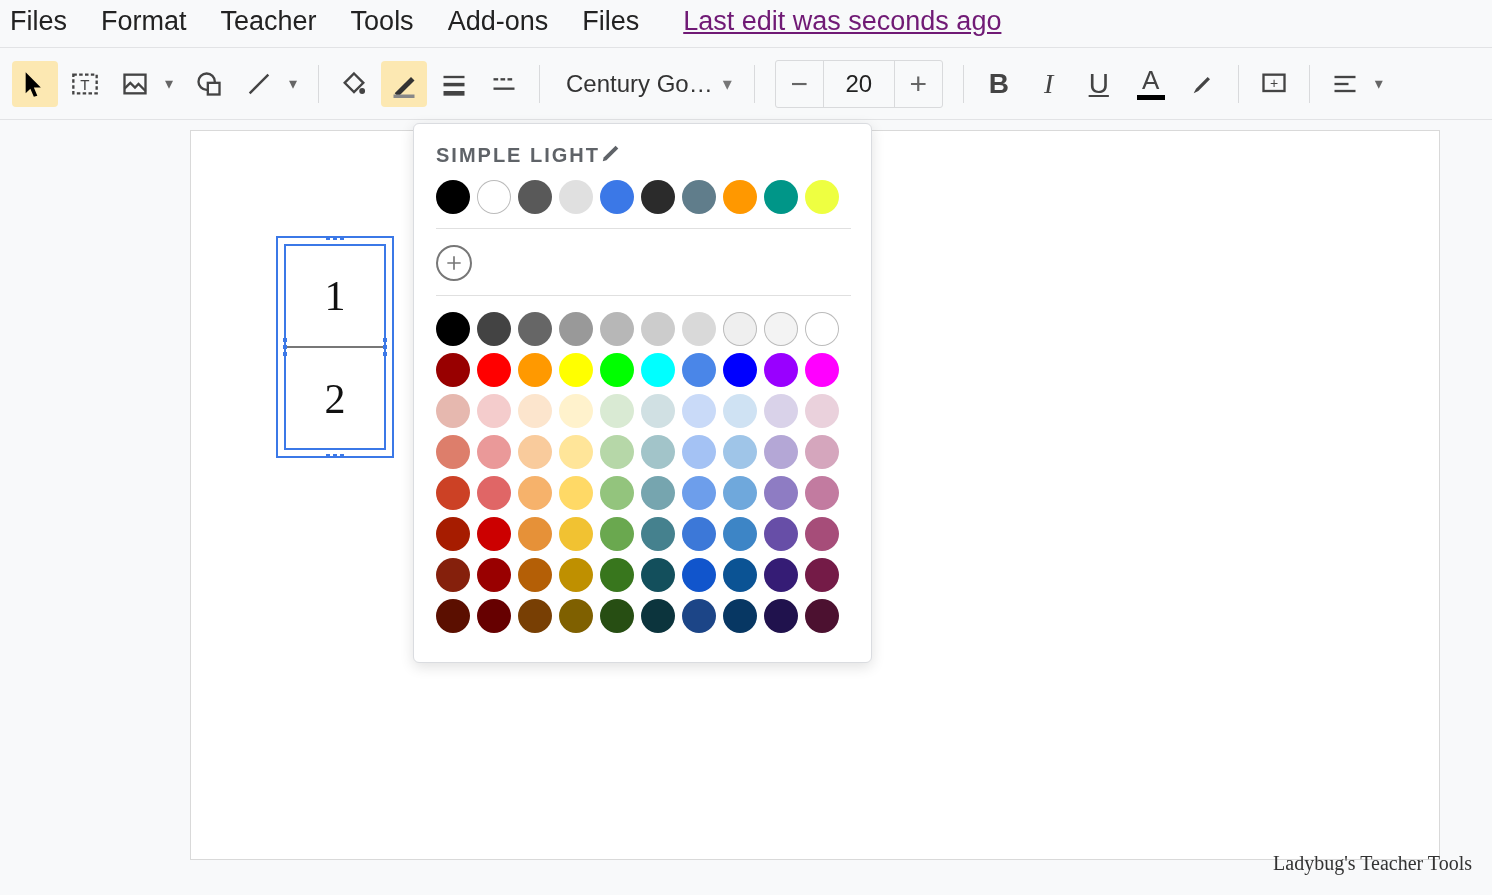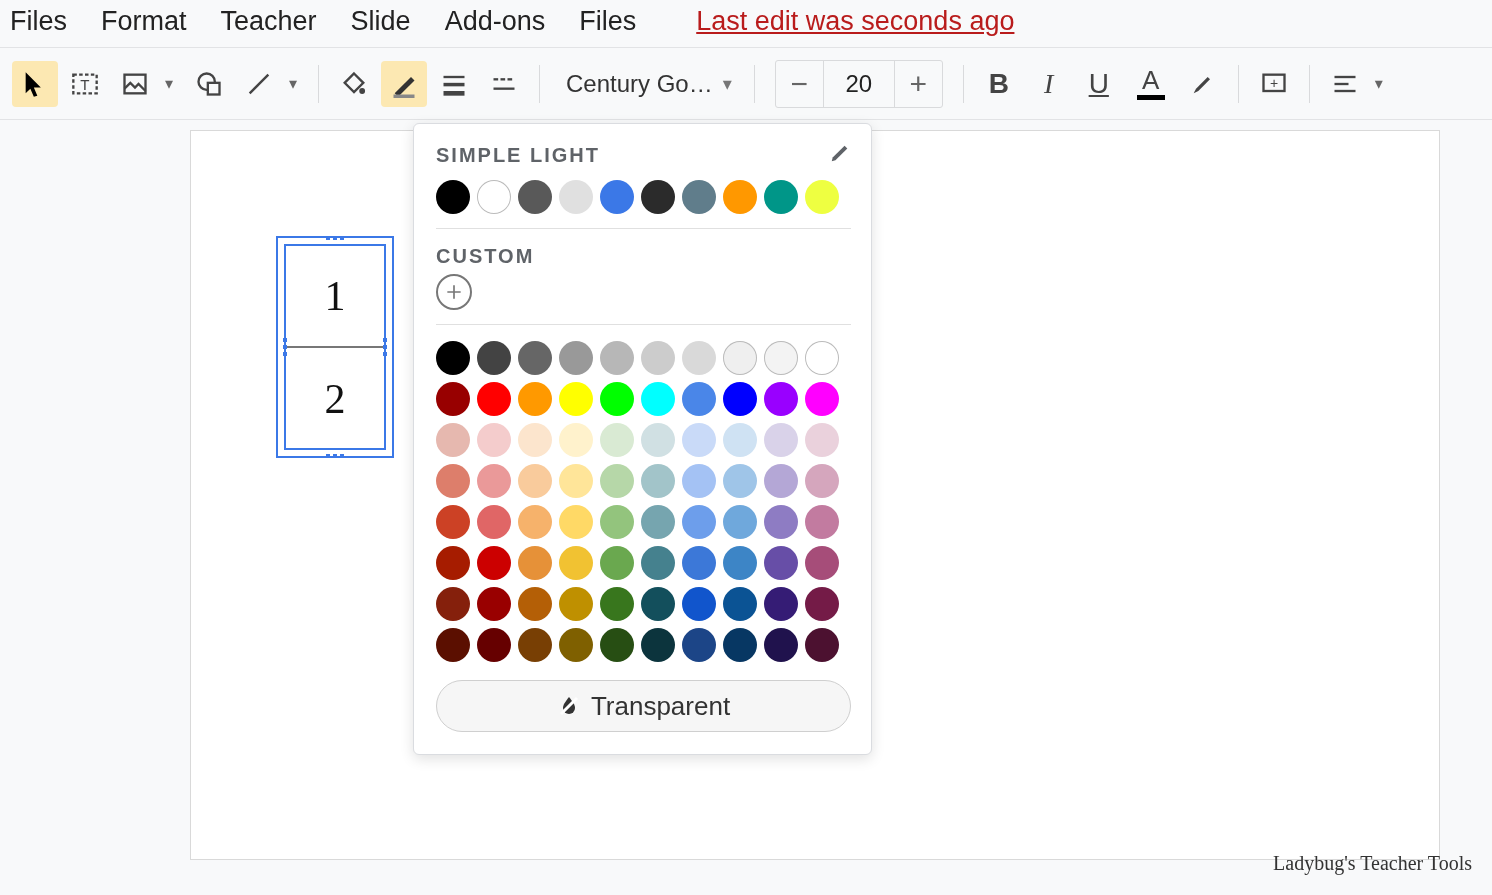--- a/index.html
+++ b/index.html
@@ -17,24 +17,24 @@
     align-items: center;
     gap: 34px;
     padding: 6px 10px 10px 10px;
     font-size: 27px;
     color: #222;
     border-bottom: 1px solid #e2e3e5;
     background: #f8f9fa;
   }
   .menubar .menu-item { cursor: pointer; }
   .menubar .last-edit {
-    color: #b91c1c;
+    color: #701a75;
     text-decoration: underline;
     font-size: 27px;
-    margin-left: 26px;
+    margin-left: 10px;
   }
   
   .toolbar {
     display: flex;
     align-items: center;
     padding: 6px 10px;
     gap: 0;
     border-bottom: 1px solid #e2e3e5;
     background: #f8f9fa;
     height: 72px;
@@ -136,21 +136,21 @@
     position:absolute;
     left:413px; top:123px;
     width:459px;
     background:#fff;
     border:1px solid #dadce0;
     border-radius:6px;
     box-shadow: 0 4px 14px rgba(0,0,0,.12);
     padding: 18px 20px 22px 22px;
   }
   .color-popup .section-head{
-    display:flex; align-items:center; justify-content:space-between;
+    display:flex; align-items:center; justify-content:flex-start;
     margin-bottom:12px;
   }
   .color-popup .section-title{
     font-size:20px; letter-spacing:2px; color:#5f6368; font-weight:600;
   }
   .color-popup .edit-icon{color:#5f6368; cursor:pointer;}
   .theme-row, .grid-row {
     display:flex; gap:7px; margin-bottom:7px;
   }
   .swatch {
@@ -186,21 +186,21 @@
     font-family: Georgia, serif;
   }
 </style>
 </head>
 <body>
 
 <div class="menubar">
   <span class="menu-item">Files</span>
   <span class="menu-item">Format</span>
   <span class="menu-item">Teacher</span>
-  <span class="menu-item">Slide</span>
+  <span class="menu-item">Tools</span>
   <span class="menu-item">Add-ons</span>
   <span class="menu-item">Files</span>
   <span class="last-edit">Last edit was seconds ago</span>
 </div>
 
 <div class="toolbar">
   <div class="tbtn active">
     <svg viewBox="0 0 24 24">
         <path fill="#000" d="M4 2l0 18 4-4 3 7 3-1-3-7h6z"></path>
       </svg>
@@ -360,21 +360,20 @@
       <div class="swatch" style="background: rgb(89, 89, 89);"></div>
       <div class="swatch" style="background: rgb(224, 224, 224);"></div>
       <div class="swatch" style="background: rgb(59, 120, 231);"></div>
       <div class="swatch" style="background: rgb(43, 43, 43);"></div>
       <div class="swatch" style="background: rgb(96, 125, 139);"></div>
       <div class="swatch" style="background: rgb(255, 152, 0);"></div>
       <div class="swatch" style="background: rgb(0, 150, 136);"></div>
       <div class="swatch" style="background: rgb(238, 255, 65);"></div>
     </div>
   <hr>
-  <div class="section-title">CUSTOM</div>
   <div class="custom-add">
     <svg width="20" height="20" viewBox="0 0 24 24">
         <path d="M11 4h2v7h7v2h-7v7h-2v-7H4v-2h7z" fill="#777"></path>
       </svg>
   </div>
   <hr>
   <div class="full-grid" id="full-grid">
       <div class="grid-row">
         <div class="swatch" style="background: rgb(0, 0, 0);"></div>
         <div class="swatch" style="background: rgb(67, 67, 67);"></div>
@@ -465,22 +464,15 @@
         <div class="swatch" style="background: rgb(120, 63, 4);"></div>
         <div class="swatch" style="background: rgb(127, 96, 0);"></div>
         <div class="swatch" style="background: rgb(39, 78, 19);"></div>
         <div class="swatch" style="background: rgb(12, 52, 61);"></div>
         <div class="swatch" style="background: rgb(28, 69, 135);"></div>
         <div class="swatch" style="background: rgb(7, 55, 99);"></div>
         <div class="swatch" style="background: rgb(32, 18, 77);"></div>
         <div class="swatch" style="background: rgb(76, 17, 48);"></div>
       </div>
     </div>
-  <div class="transparent-btn">
-    <svg width="24" height="24" viewBox="0 0 24 24">
-        <path d="M12 3c4 5 6 8 6 11a6 6 0 11-12 0c0-3 2-6 6-11z" fill="#333"></path>
-        <line x1="4" y1="20" x2="20" y2="4" stroke="#fff" stroke-width="3"></line>
-      </svg>
-    <span>Transparent</span>
-  </div>
 </div>
 
 <div class="watermark">Ladybug's Teacher Tools</div>
 
 </body></html>

